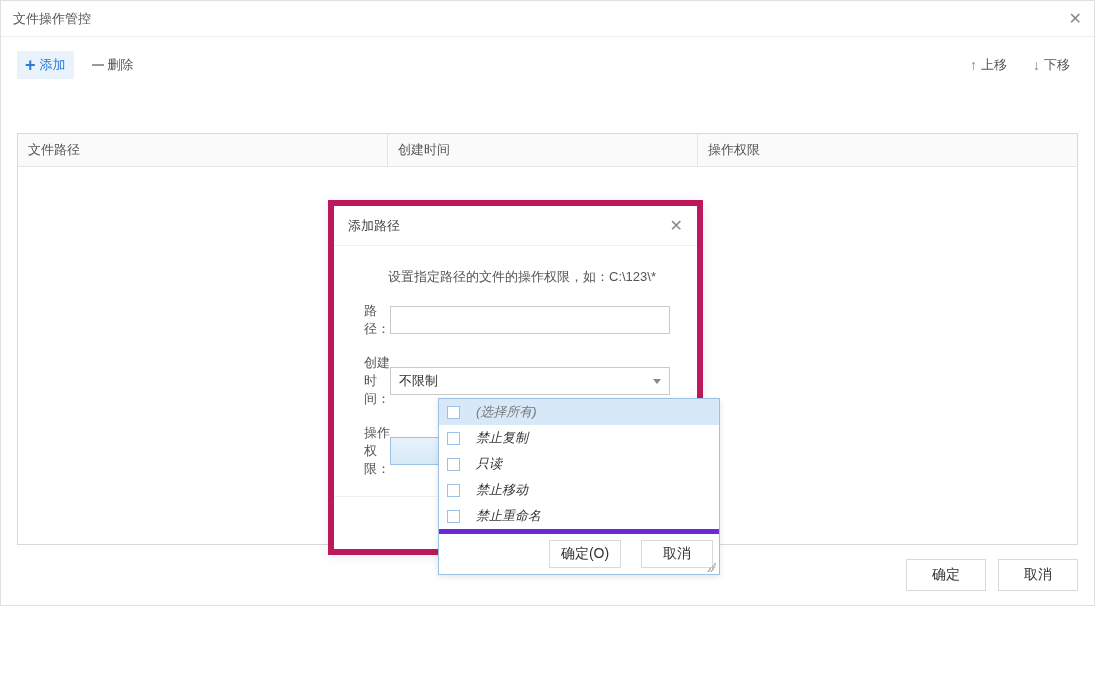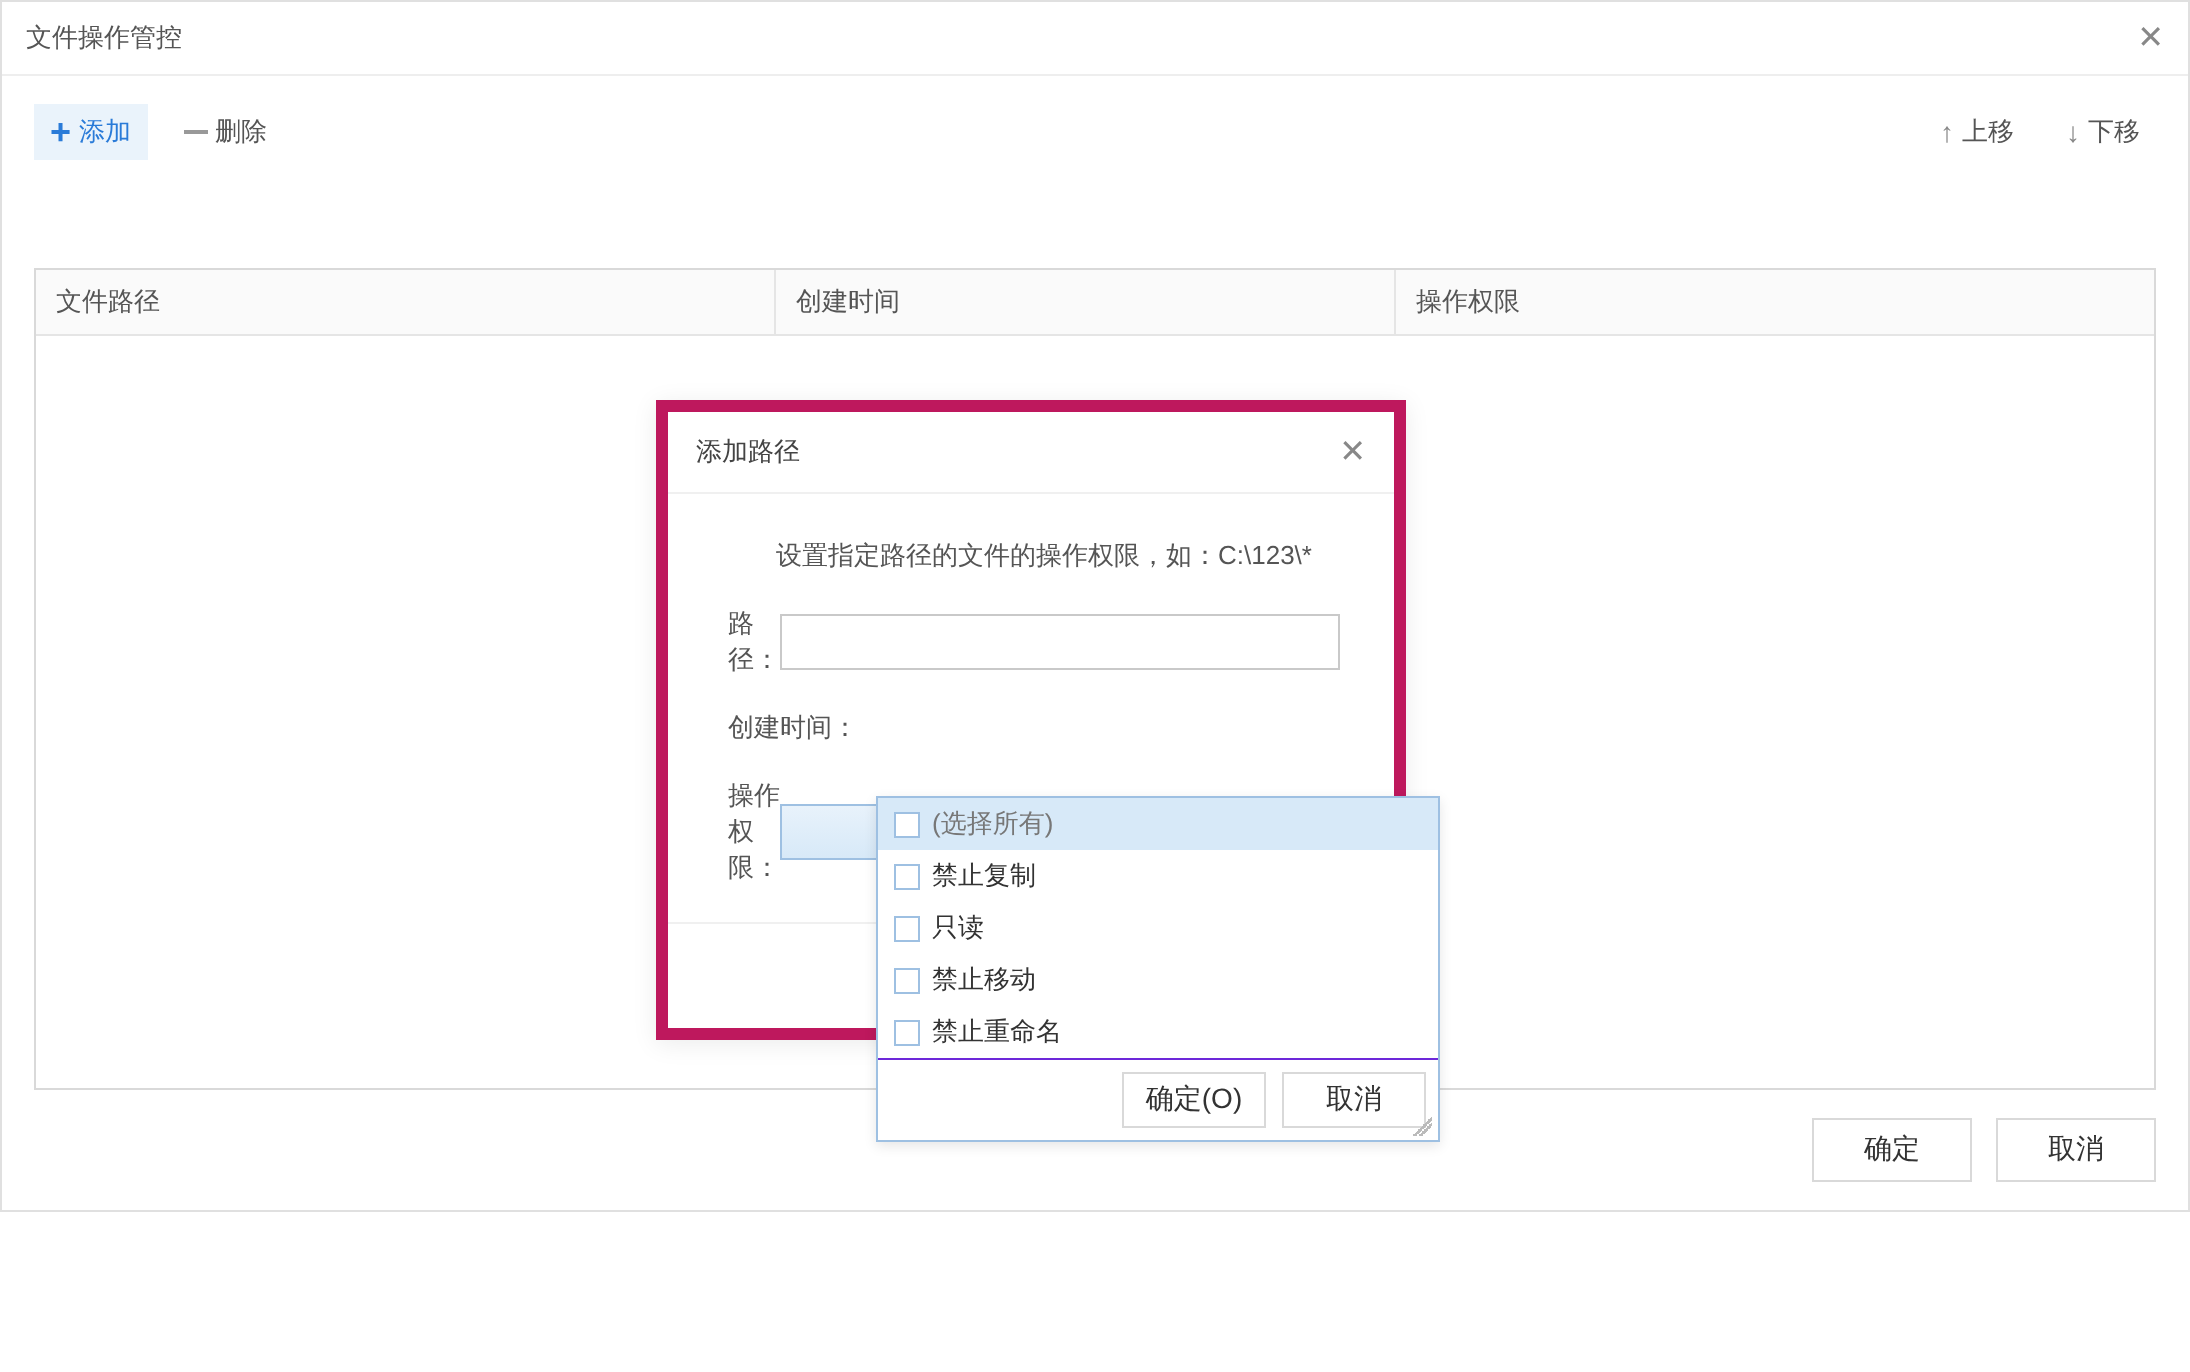--- a/index.html
+++ b/index.html
@@ -189,38 +189,39 @@
     top: 398px;
     width: 282px;
     border: 1px solid #9ec0e2;
     background: #fff;
     box-shadow: 0 2px 6px rgba(0,0,0,0.1);
   }
   .dd-item {
     display: flex;
     align-items: center;
     padding: 4px 8px;
-    gap: 6px;
+    gap: 16px;
     cursor: pointer;
+    font-style: italic;
   }
   .dd-item.selectall {
     background: #d7e9f8;
     color: #777;
   }
   .dd-chk {
     width: 13px; height: 13px;
     border: 1px solid #9ec0e2;
     background: #fff;
   }
   .dd-footer {
-    border-top: 1px solid #6d28d9;
+    border-top: 5px solid #6d28d9;
     padding: 6px;
     display: flex;
     justify-content: flex-end;
-    gap: 8px;
+    gap: 20px;
     position: relative;
   }
   .dd-footer .grip {
     position: absolute;
     right: 3px;
     bottom: 2px;
     width: 10px; height: 10px;
     background:
       linear-gradient(135deg, transparent 50%, #bbb 50%, #bbb 60%, transparent 60%),
       linear-gradient(135deg, transparent 65%, #bbb 65%, #bbb 75%, transparent 75%);
@@ -286,20 +287,24 @@
   <div class="dlg-body">
     <div class="dlg-desc">设置指定路径的文件的操作权限，如：C:\123\*</div>
 
     <div class="form-row">
       <span class="form-label">路径：</span>
       <input type="text" class="text-input" value="" style="">
     </div>
 
     <div class="form-row">
       <span class="form-label">创建时间：</span>
+      <div class="select">
+        <span>不限制</span>
+        <span class="caret"></span>
+      </div>
     </div>
 
     <div class="form-row" style="margin-bottom:4px;">
       <span class="form-label">操作权限：</span>
       <div class="select open">
         <span></span>
         <span class="caret"></span>
       </div>
     </div>
   </div>

